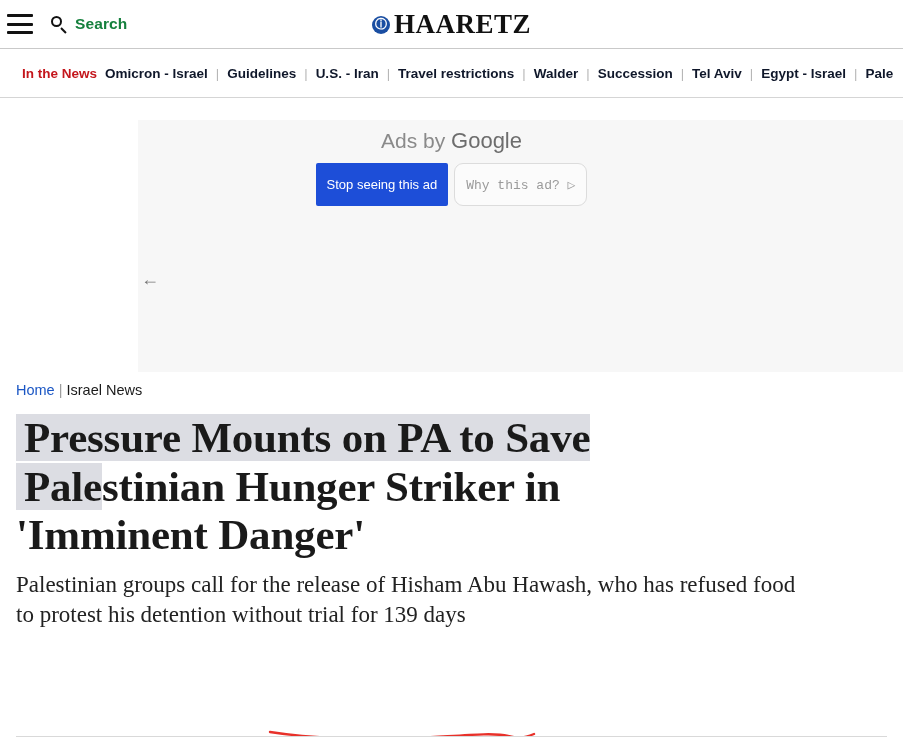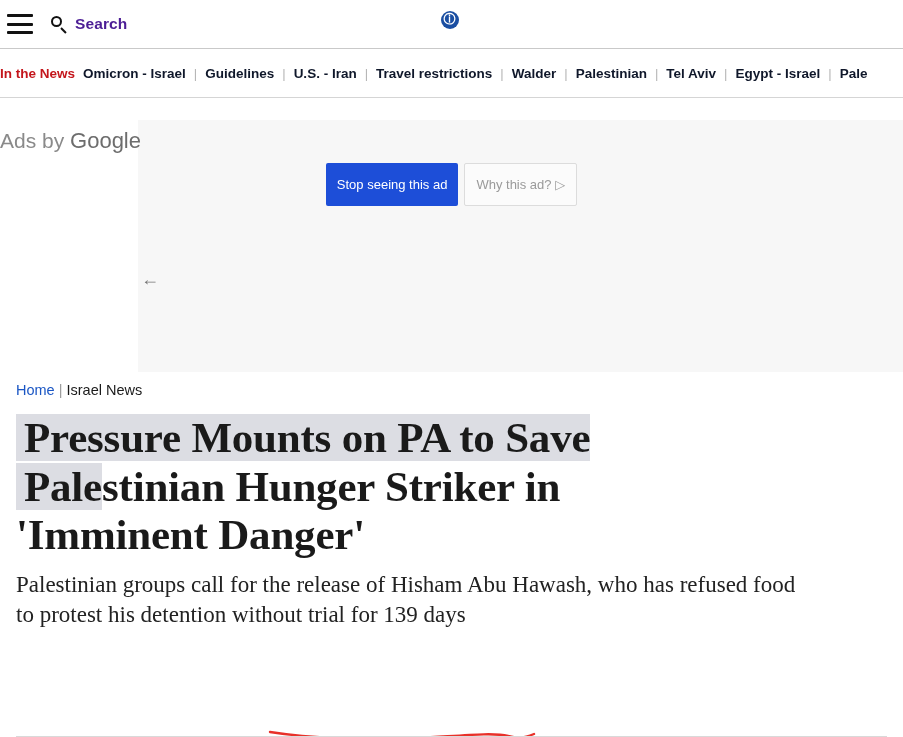--- a/index.html
+++ b/index.html
@@ -66,21 +66,21 @@
     position: absolute;
     left: 10px; top: 11px;
     width: 7px; height: 2px;
     background: #111;
     transform: rotate(45deg);
     transform-origin: left center;
   }
   .search-label {
     font-size: 15.5px;
     font-weight: bold;
-    color: #4c1d95;
+    color: #15803d;
     letter-spacing: 0.1px;
   }
   .brand {
     position: absolute;
     left: 0; right: 0;
     top: 9px;
     text-align: center;
     pointer-events: none;
   }
   .brand-inner {
@@ -110,20 +110,21 @@
     letter-spacing: 0.5px;
     color: #111;
   }
 
   
   .newsbar {
     height: 49px;
     border-bottom: 1px solid #d5d5d5;
     display: flex;
     align-items: center;
+    padding-left: 22px;
     box-sizing: border-box;
     white-space: nowrap;
     overflow: hidden;
   }
   .newsbar-title {
     color: #c4161c;
     font-size: 13.5px;
     font-weight: bold;
     margin-right: 8px;
   }
@@ -159,20 +160,21 @@
     top: 150px;
     font-size: 18px;
     color: #777;
     line-height: 1;
     cursor: pointer;
   }
   .ad-by {
     position: absolute;
     top: 8px;
     left: 0; right: 0;
+    text-align: center;
     font-size: 21px;
     color: #8a8a8a;
     font-family: "Liberation Sans", sans-serif;
   }
   .ad-by .g {
     color: #6d6d6d;
     font-size: 22px;
   }
   .ad-btns {
     position: absolute;
@@ -191,23 +193,23 @@
     border-radius: 2px;
     cursor: pointer;
     font-family: "Liberation Sans", sans-serif;
   }
   .btn-why {
     background: #fbfbfb;
     color: #9a9a9a;
     font-size: 13px;
     padding: 6px 11px;
     border: 1px solid #dcdcdc;
-    border-radius: 2px;
-    cursor: pointer;
-    font-family: Liberation Sans, sans-serif;
+    border-radius: 9px;
+    cursor: pointer;
+    font-family: Liberation Mono, monospace;
   }
 
   
   .article {
     padding: 0 16px;
   }
   .breadcrumb {
     font-size: 14.5px;
     margin-bottom: 16px;
   }
@@ -274,37 +276,38 @@
     <span></span>
     <span></span>
   </div>
   <div class="search-group">
     <span class="search-ico"></span>
     <span class="search-label">Search</span>
   </div>
   <div class="brand">
     <span class="brand-inner">
       <span class="brand-mark">ⓘ</span>
+      <span class="brand-name">HAARETZ</span>
     </span>
   </div>
 </div>
 
 <div class="newsbar">
   <span class="newsbar-title">In the News</span>
   <span class="newsbar-item">Omicron - Israel</span>
   <span class="newsbar-sep">|</span>
   <span class="newsbar-item">Guidelines</span>
   <span class="newsbar-sep">|</span>
   <span class="newsbar-item">U.S. - Iran</span>
   <span class="newsbar-sep">|</span>
   <span class="newsbar-item">Travel restrictions</span>
   <span class="newsbar-sep">|</span>
   <span class="newsbar-item">Walder</span>
   <span class="newsbar-sep">|</span>
-  <span class="newsbar-item">Palestinian</span>
+  <span class="newsbar-item">Succession</span>
   <span class="newsbar-sep">|</span>
   <span class="newsbar-item">Tel Aviv</span>
   <span class="newsbar-sep">|</span>
   <span class="newsbar-item">Egypt - Israel</span>
   <span class="newsbar-sep">|</span>
   <span class="newsbar-item">Pale</span>
 </div>
 
 <div class="ad-wrap">
   <div class="ad-box"></div>

